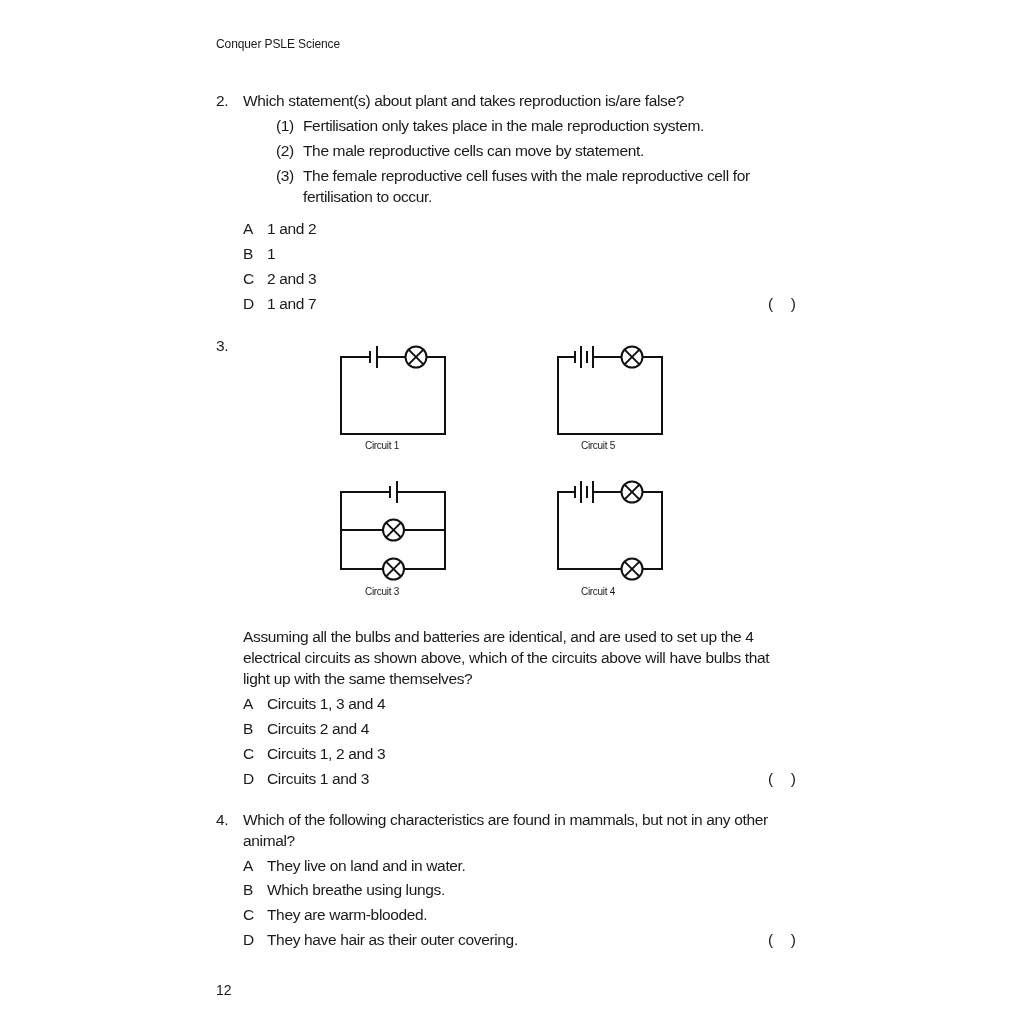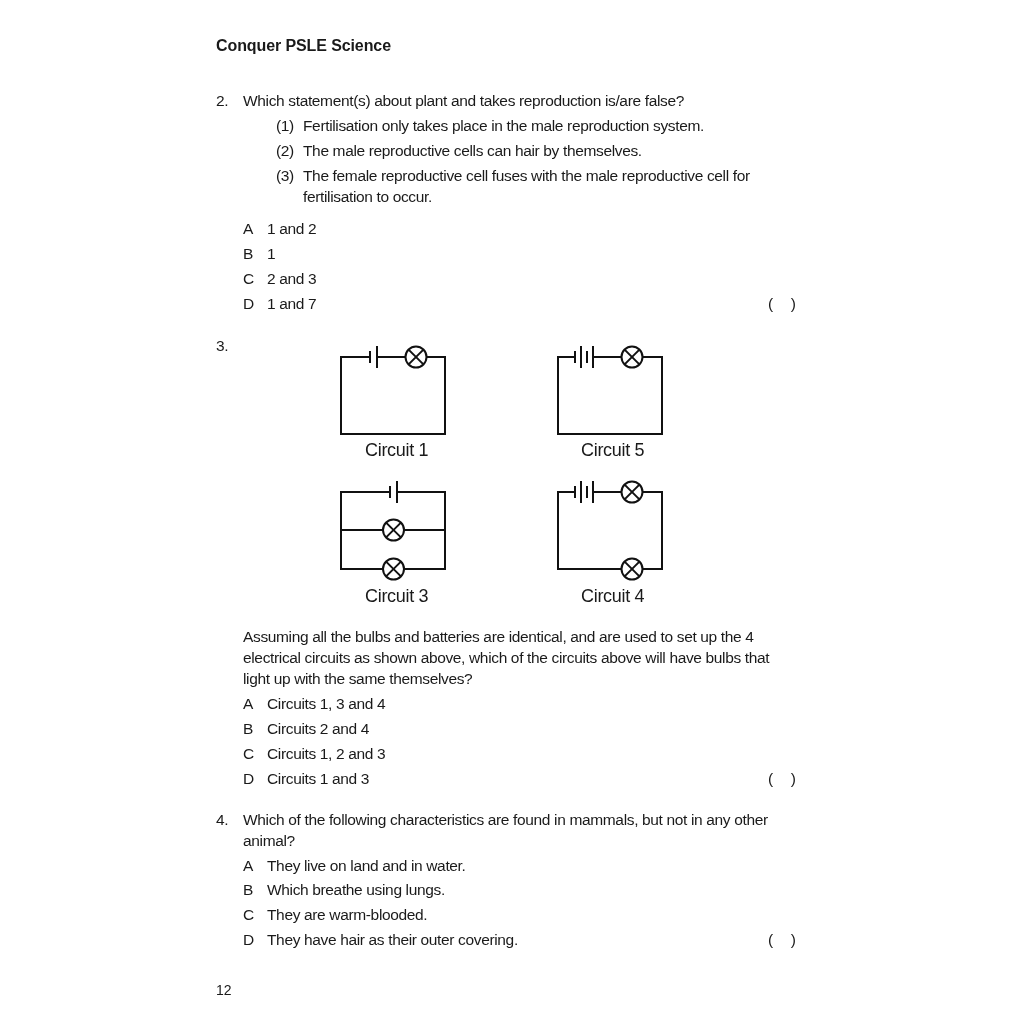--- a/index.html
+++ b/index.html
@@ -1,46 +1,46 @@
 <!DOCTYPE html>
 <html><head>
   <meta charset="utf-8">
   <style>
     html, body { margin: 0; padding: 0; background: #ffffff; }
     body { width: 1024px; height: 1024px; position: relative; overflow: hidden;
            font-family: "Liberation Sans", sans-serif; color: #1a1a1a; }
     .abs { position: absolute; white-space: nowrap; }
-    .header { left: 216px; top: 37px; font-size: 16px; font-weight: bold; letter-spacing: -0.1px; }
+    .header { left: 216px; top: 37px; font-size: 12px; font-weight: normal; letter-spacing: -0.1px; }
     .txt { font-size: 15.5px; letter-spacing: -0.35px; line-height: 20px; }
     .qnum { left: 216px; }
     .stem { left: 243px; }
     .sub-num { left: 276px; }
     .sub-text { left: 303px; }
     .opt-letter { left: 243px; }
     .opt-text { left: 267px; }
     .paren { left: 768px; word-spacing: 14px; }
-    .circuit-label { font-size: 18px; letter-spacing: -0.3px; }
+    .circuit-label { font-size: 10px; letter-spacing: -0.3px; }
     .pagenum { left: 216px; top: 982px; font-size: 14px; }
     svg.circuits { position: absolute; left: 0; top: 0; }
     svg.circuits line, svg.circuits polyline, svg.circuits rect { stroke: #111; stroke-width: 2; fill: none; }
     svg.circuits circle { stroke: #111; stroke-width: 2; fill: #fff; }
   </style>
 </head>
 <body>
 
 <div class="abs header">Conquer PSLE Science</div>
 
 <div>
   <div class="abs txt qnum" style="top:91px">2.</div>
   <div class="abs txt stem" style="top:91px">Which statement(s) about plant and takes reproduction is/are false?</div>
 
   <div class="abs txt sub-num" style="top:116px">(1)</div>
   <div class="abs txt sub-text" style="top:116px">Fertilisation only takes place in the male reproduction system.</div>
   <div class="abs txt sub-num" style="top:141px">(2)</div>
-  <div class="abs txt sub-text" style="top:141px">The male reproductive cells can hair by themselves.</div>
+  <div class="abs txt sub-text" style="top:141px">The male reproductive cells can move by statement.</div>
   <div class="abs txt sub-num" style="top:166px">(3)</div>
   <div class="abs txt sub-text" style="top:166px">The female reproductive cell fuses with the male reproductive cell for</div>
   <div class="abs txt sub-text" style="top:187px">fertilisation to occur.</div>
 
   <div class="abs txt opt-letter" style="top:219px">A</div>
   <div class="abs txt opt-text" style="top:219px">1 and 2</div>
   <div class="abs txt opt-letter" style="top:244px">B</div>
   <div class="abs txt opt-text" style="top:244px">1</div>
   <div class="abs txt opt-letter" style="top:269px">C</div>
   <div class="abs txt opt-text" style="top:269px">2 and 3</div>

